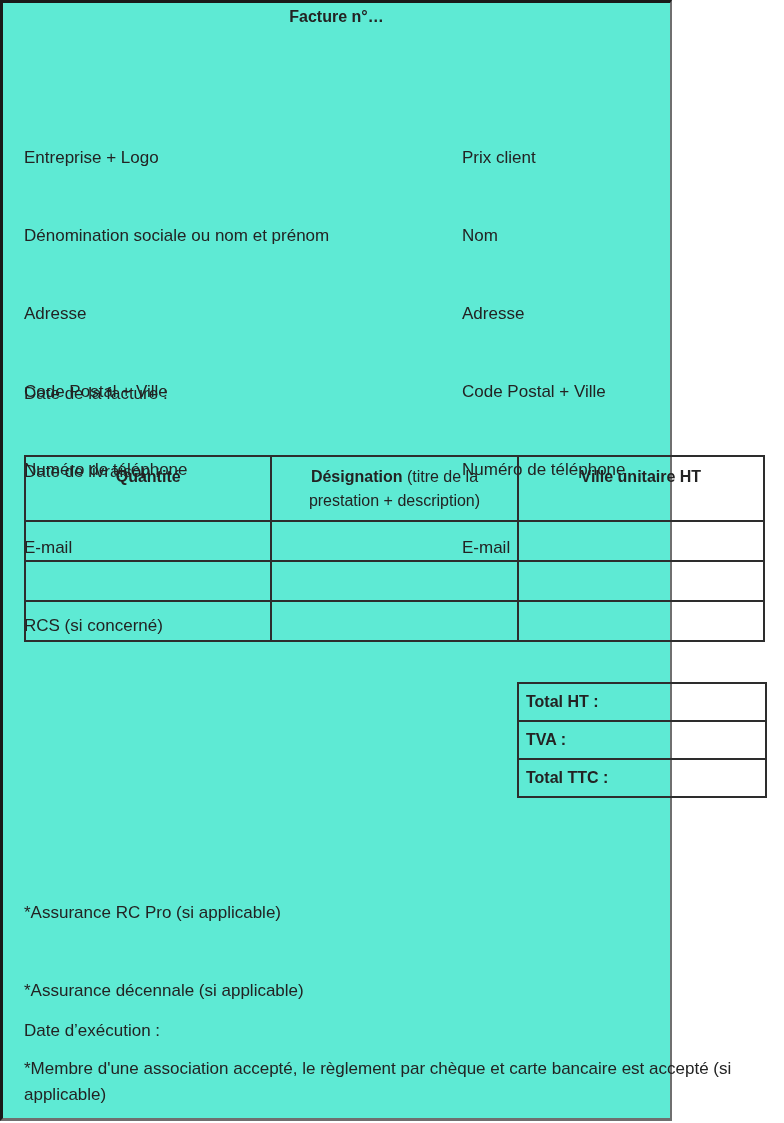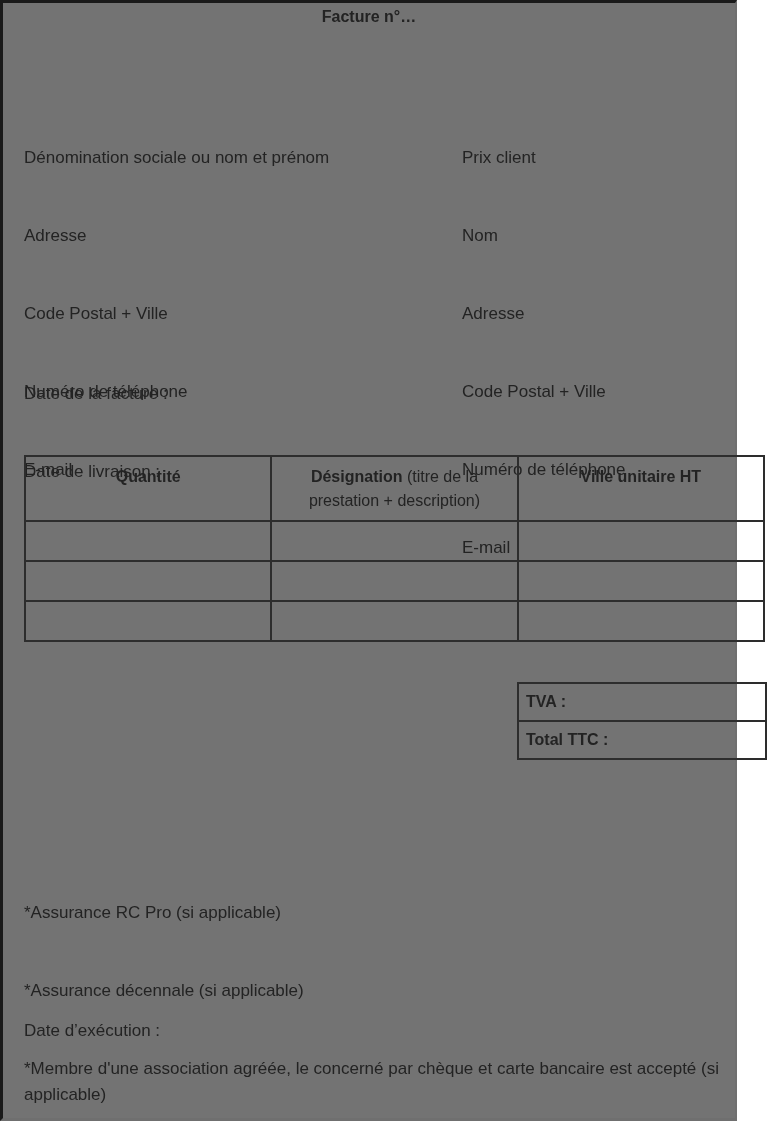--- a/index.html
+++ b/index.html
@@ -10,24 +10,24 @@
   body {
     width: 784px;
     height: 1123px;
     font-family: "Liberation Sans", "DejaVu Sans", sans-serif;
     color: #232323;
     position: relative;
   }
   .page {
     position: absolute;
     left: 0; top: 0;
-    width: 737px;
+    width: 672px;
     height: 1121px;
     box-sizing: border-box;
-    background: #737373;
+    background: #5eead4;
     border-top: 3px solid #1a1a1a;
     border-left: 3px solid #1a1a1a;
     border-right: 2px solid #6f6f6f;
     border-bottom: 3px solid #6f6f6f;
   }
   .abs { position: absolute; }
   .doc-title {
     left: 0; top: 1px;
     width: 100%;
     text-align: center;
@@ -85,25 +85,27 @@
   .line { min-height: 26px; }
 </style>
 </head>
 <body>
 
 <div class="page">
 
   <div class="abs doc-title">Facture n°…</div>
 
   <div class="abs textblock seller-block">
+    <div class="line">Entreprise + Logo</div>
     <div class="line">Dénomination sociale ou nom et prénom</div>
     <div class="line">Adresse</div>
     <div class="line">Code Postal + Ville</div>
     <div class="line">Numéro de téléphone</div>
     <div class="line">E-mail</div>
+    <div class="line">RCS (si concerné)</div>
   </div>
 
   <div class="abs textblock client-block">
     <div class="line">Prix client</div>
     <div class="line">Nom</div>
     <div class="line">Adresse</div>
     <div class="line">Code Postal + Ville</div>
     <div class="line">Numéro de téléphone</div>
     <div class="line">E-mail</div>
   </div>
@@ -136,32 +138,35 @@
         <td class="empty-cell"></td>
         <td class="empty-cell"></td>
         <td class="empty-cell"></td>
       </tr>
     </tbody>
   </table>
 
   <table class="abs totals">
     <tbody>
       <tr>
+        <td><span>Total HT :</span> <span></span></td>
+      </tr>
+      <tr>
         <td><span>TVA :</span> <span></span></td>
       </tr>
       <tr>
         <td><span>Total TTC :</span> <span></span></td>
       </tr>
     </tbody>
   </table>
 
   <div class="abs textblock notes-block">
     <div class="line">*Assurance RC Pro (si applicable)</div>
     <div class="line">*Assurance décennale (si applicable)</div>
-    <div class="line">*Membre d'une association agréée, le concerné par chèque et carte bancaire est accepté (si applicable)</div>
+    <div class="line">*Membre d'une association accepté, le règlement par chèque et carte bancaire est accepté (si applicable)</div>
   </div>
 
   <div class="abs textblock terms-block">
     <div class="line">Date d’exécution :</div>
     
     
   </div>
 
   <div class="abs textblock extra-block">
     

